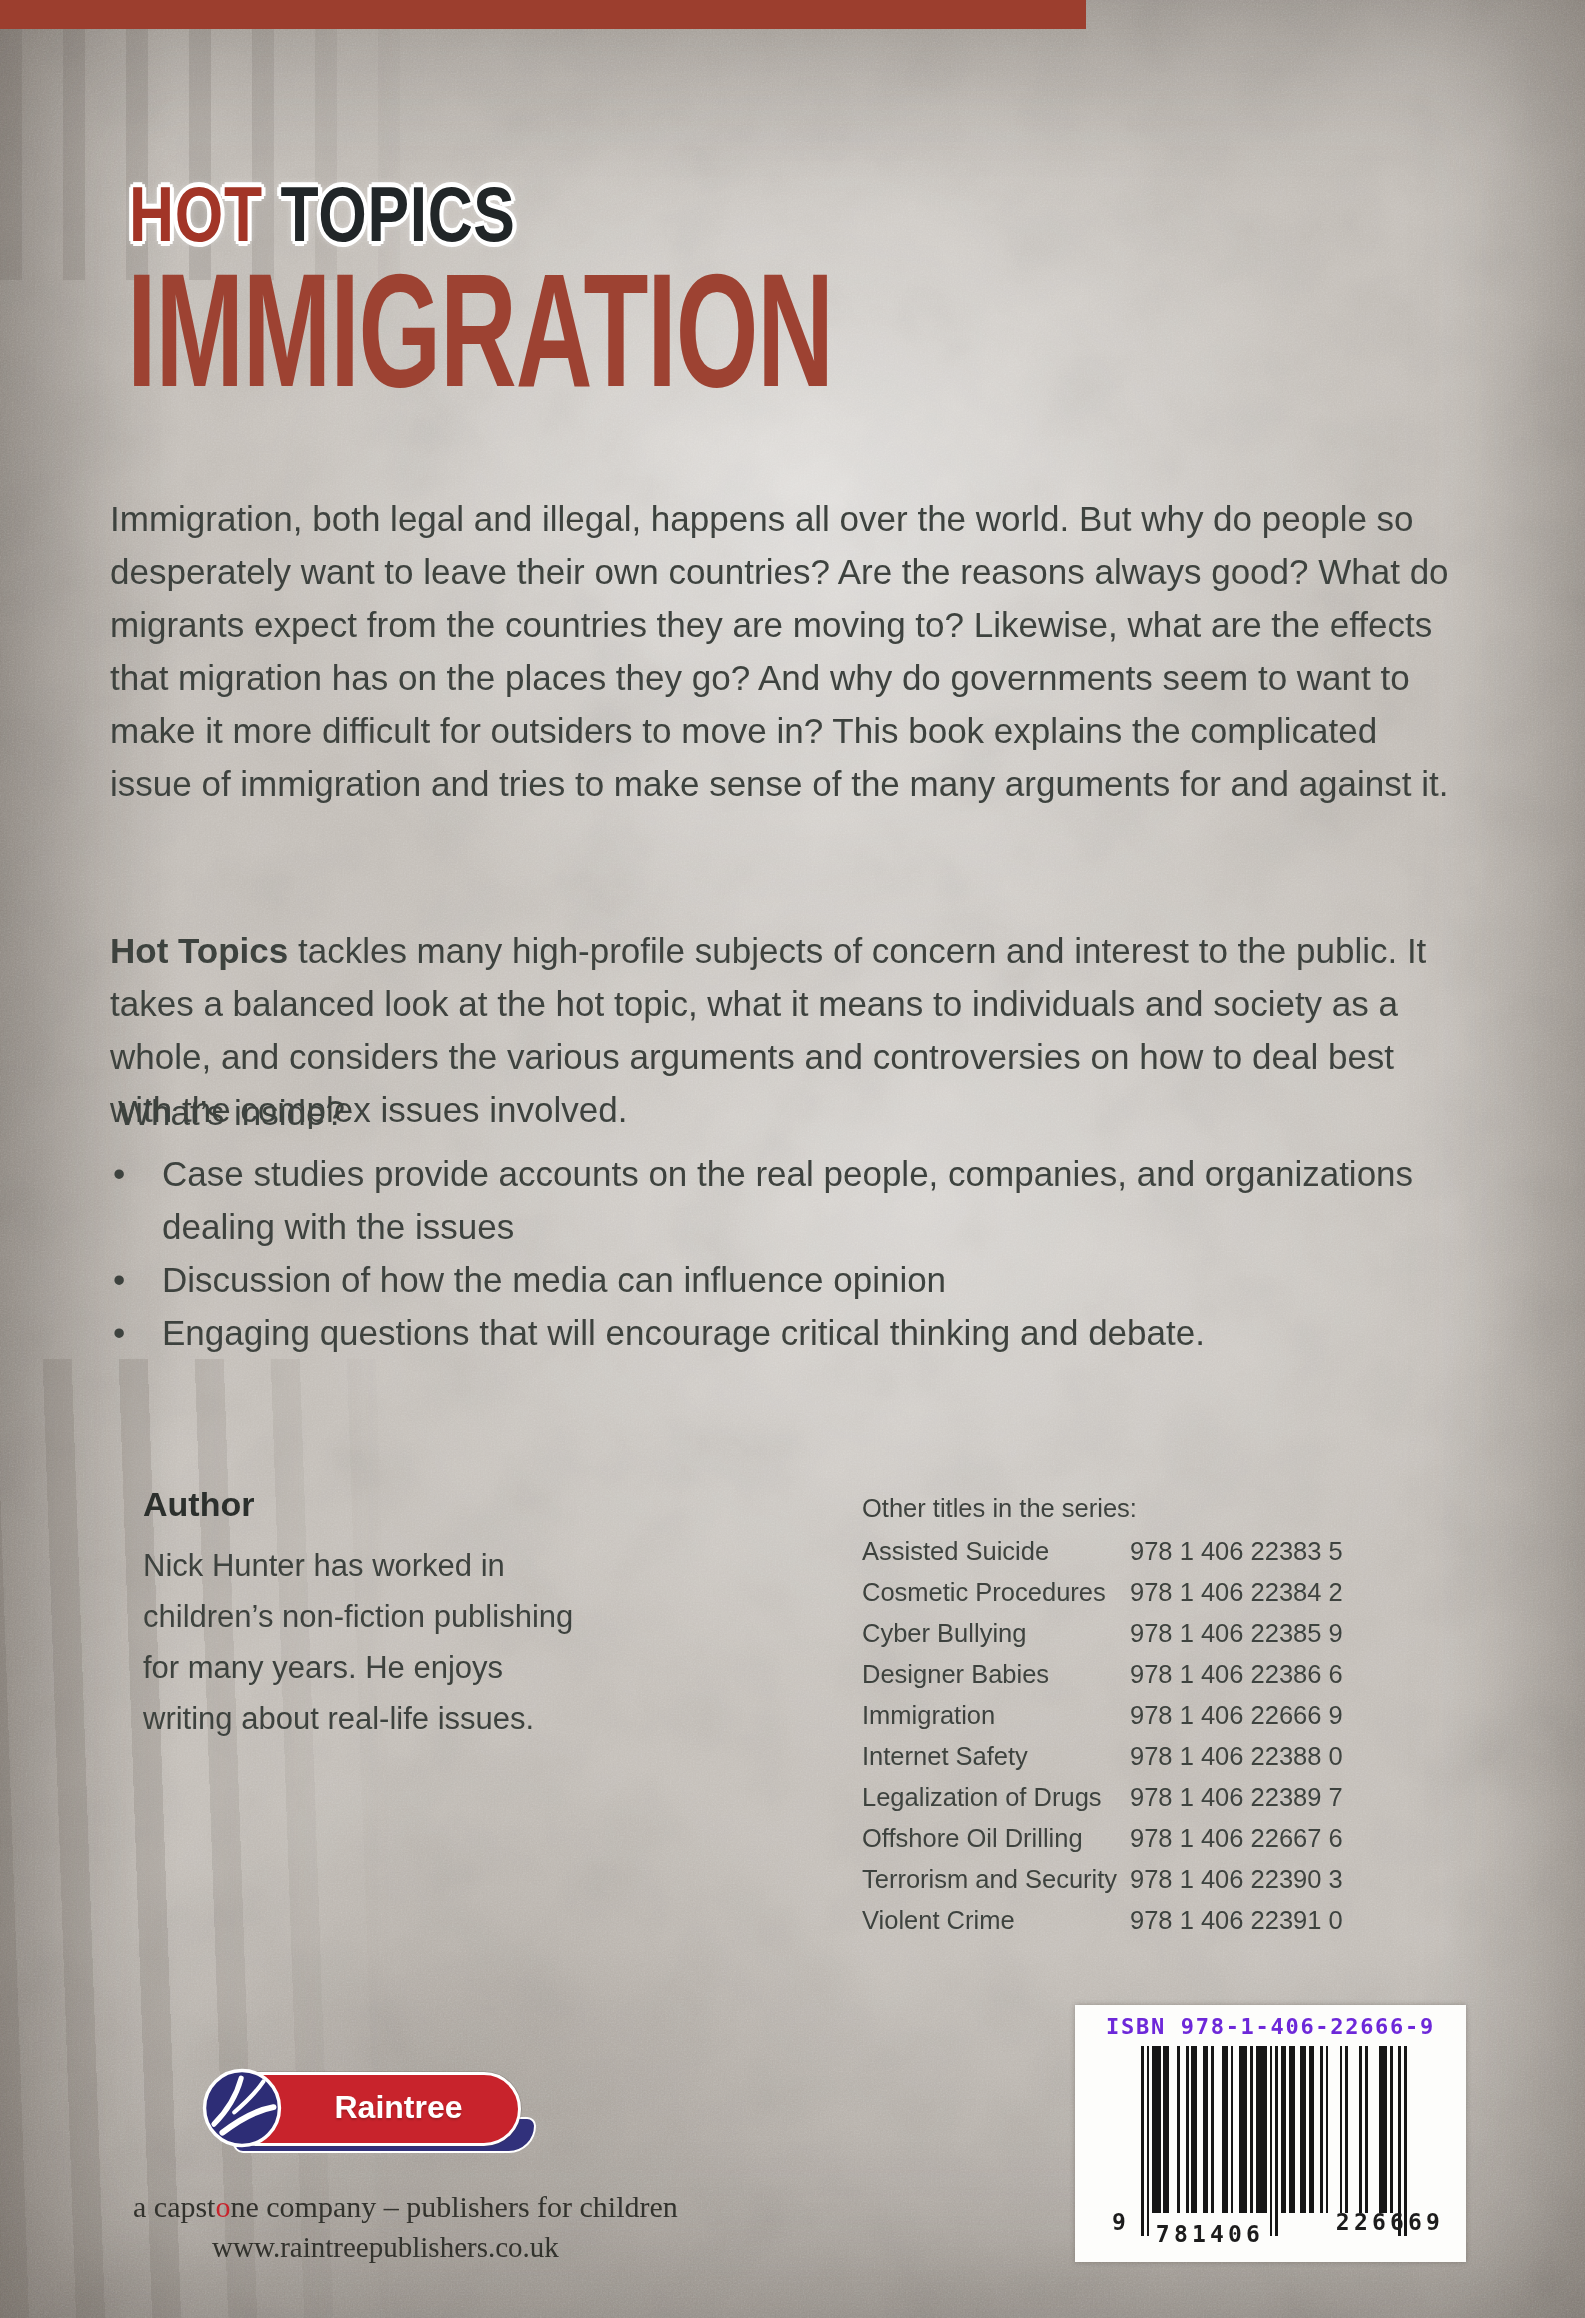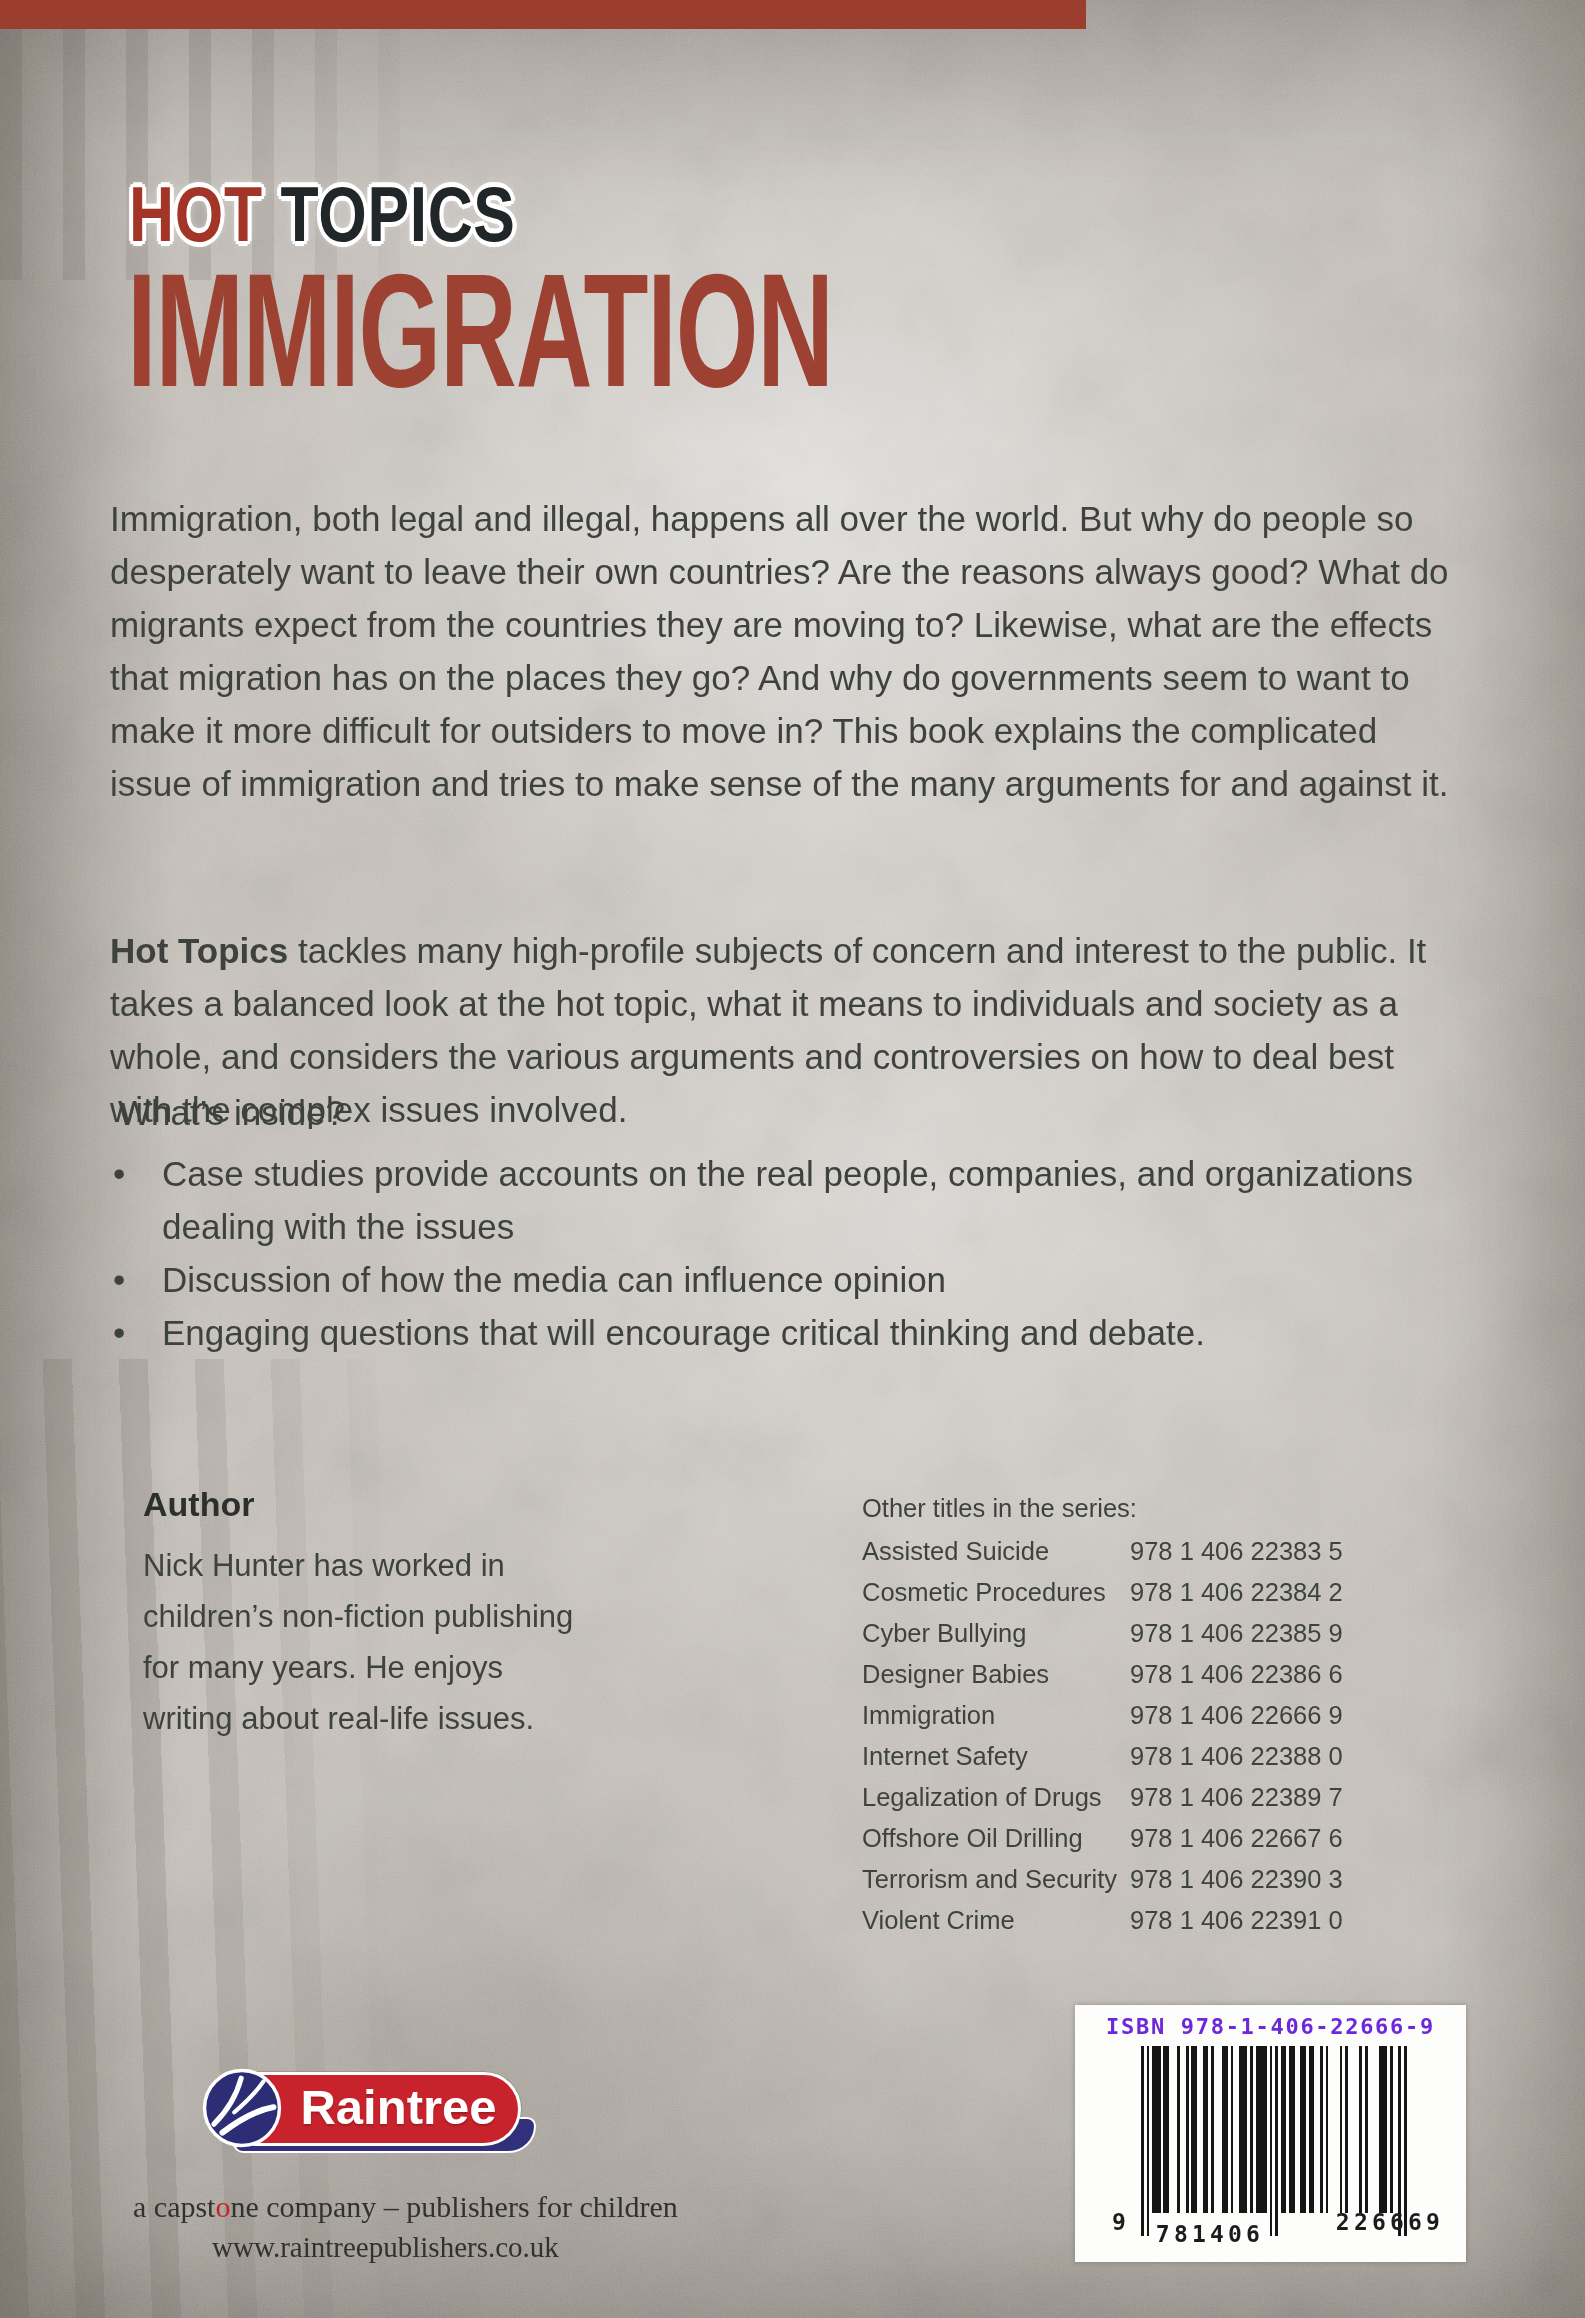--- a/index.html
+++ b/index.html
@@ -90,21 +90,21 @@
   .bd-g1{position:absolute;left:8.5px;width:121px;top:0;text-align:center;letter-spacing:4.2px;margin-top:12px;}
   .bd-g2{position:absolute;left:138px;width:126px;top:0;text-align:center;letter-spacing:4.2px;padding-left:48px;}
 
   .raintree{position:absolute;left:202px;top:2063px;width:331px;height:114px;}
   .rt-swoosh{position:absolute;left:31px;top:54px;width:299px;height:32px;background:#31317b;
     border:2.5px solid #fff;border-radius:6.8px 12px 37px 13.6px;z-index:1;}
   .rt-pill{position:absolute;left:17px;top:8.5px;width:296px;height:68px;background:#c8232c;
     border:3.4px solid #fff;border-radius:39px;z-index:2;box-shadow:0 0 0 0.8px rgba(70,60,55,.25);}
   .rt-globe{position:absolute;left:0;top:5.1px;width:80px;height:80px;z-index:3;}
   .rt-name{position:absolute;left:82px;top:8.5px;width:229px;height:75px;line-height:71px;z-index:4;
-    text-align:center;font-size:49px;font-weight:800;color:#fff;letter-spacing:0px;
+    text-align:center;font-size:32px;font-weight:800;color:#fff;letter-spacing:0px;
     text-shadow:0 1.7px 1.7px rgba(90,20,20,.35);}
 
   .tagline{position:absolute;left:133px;top:2190px;font-family:"Liberation Serif", serif;
     font-size:30px;color:#32322d;white-space:nowrap;}
   .tagline .accent{color:#c8232c;}
   .website{position:absolute;left:212px;top:2231px;font-family:"Liberation Serif", serif;
     font-size:29px;color:#32322d;white-space:nowrap;}
 </style>
 </head>
 <body>

